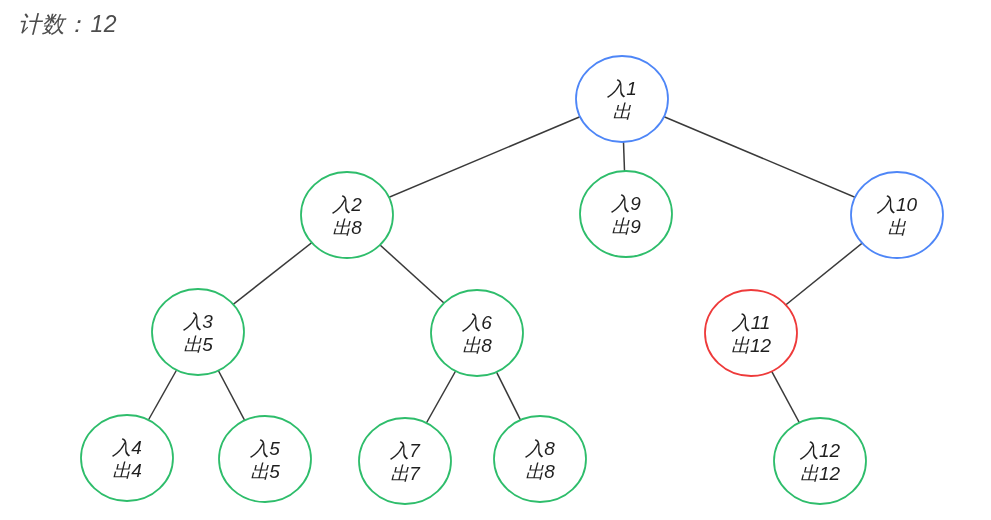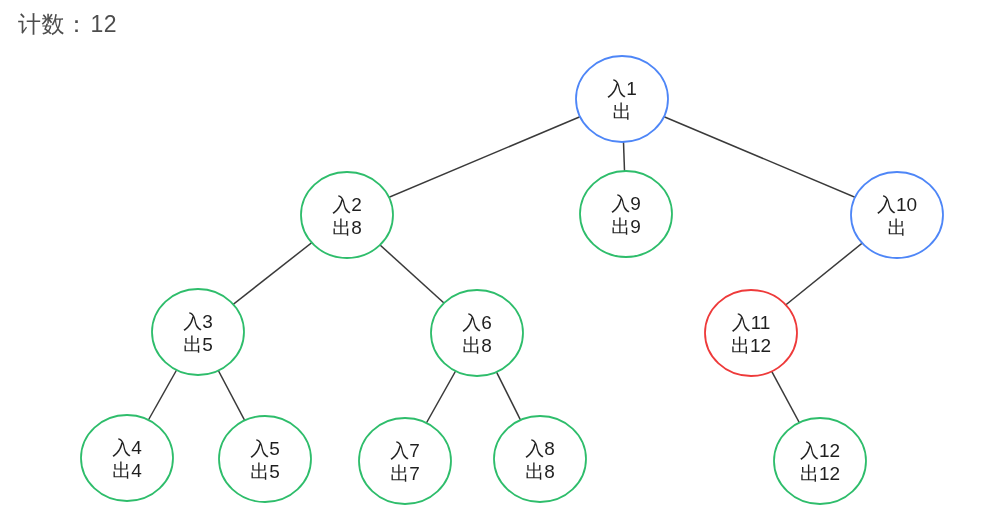--- a/index.html
+++ b/index.html
@@ -7,20 +7,21 @@
     padding: 0;
     background: #ffffff;
     font-family: "Liberation Sans", "DejaVu Sans", sans-serif;
   }
   .stage {
     position: relative;
     width: 949px;
     height: 520px;
     background: #ffffff;
     overflow: hidden;
+    font-style: italic;
   }
   .counter {
     position: absolute;
     left: 18px;
     top: 10px;
     font-size: 23px;
     line-height: 1.3;
     color: #4d4d4d;
     letter-spacing: 0.5px;
     user-select: none;

